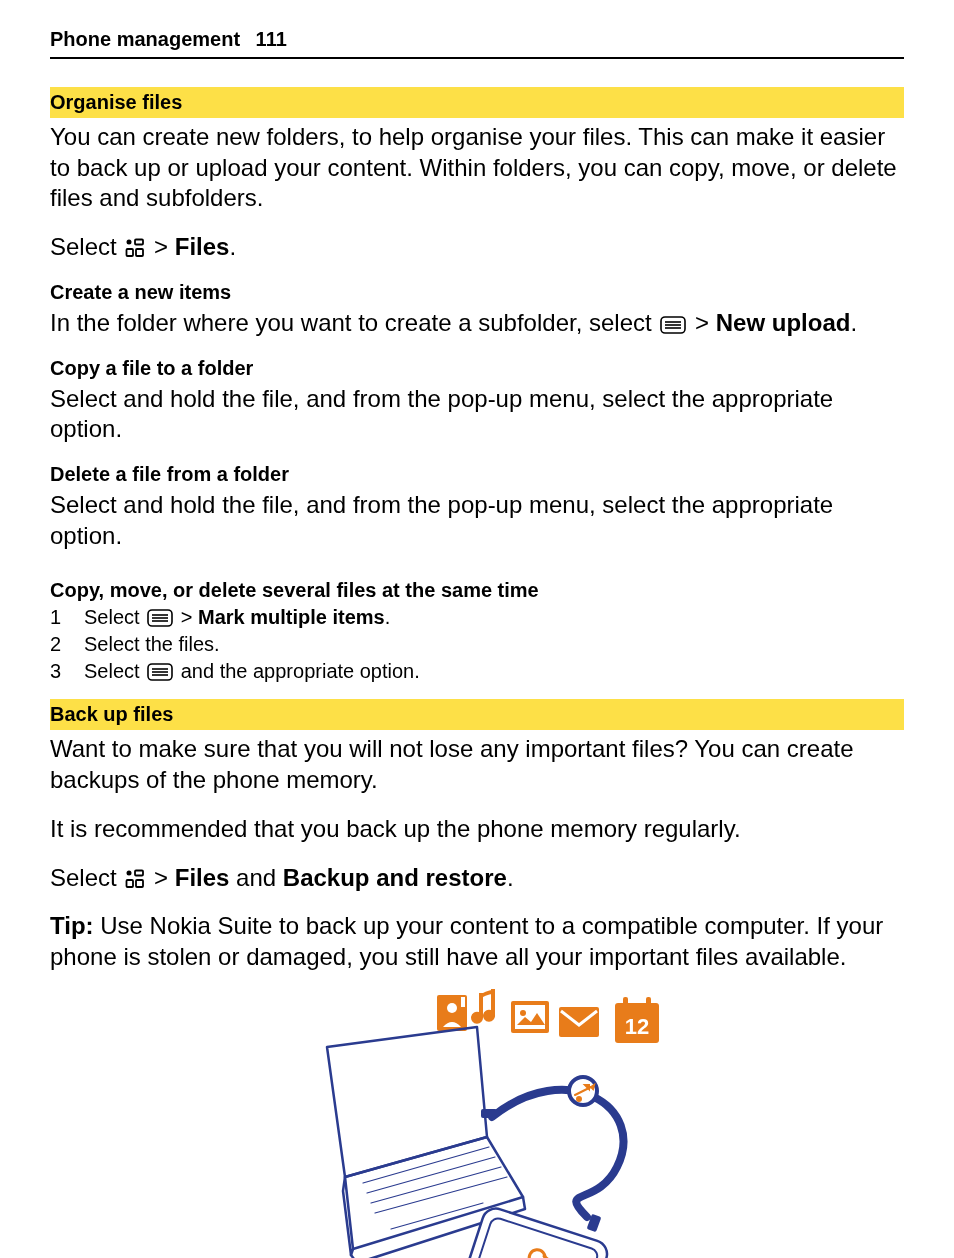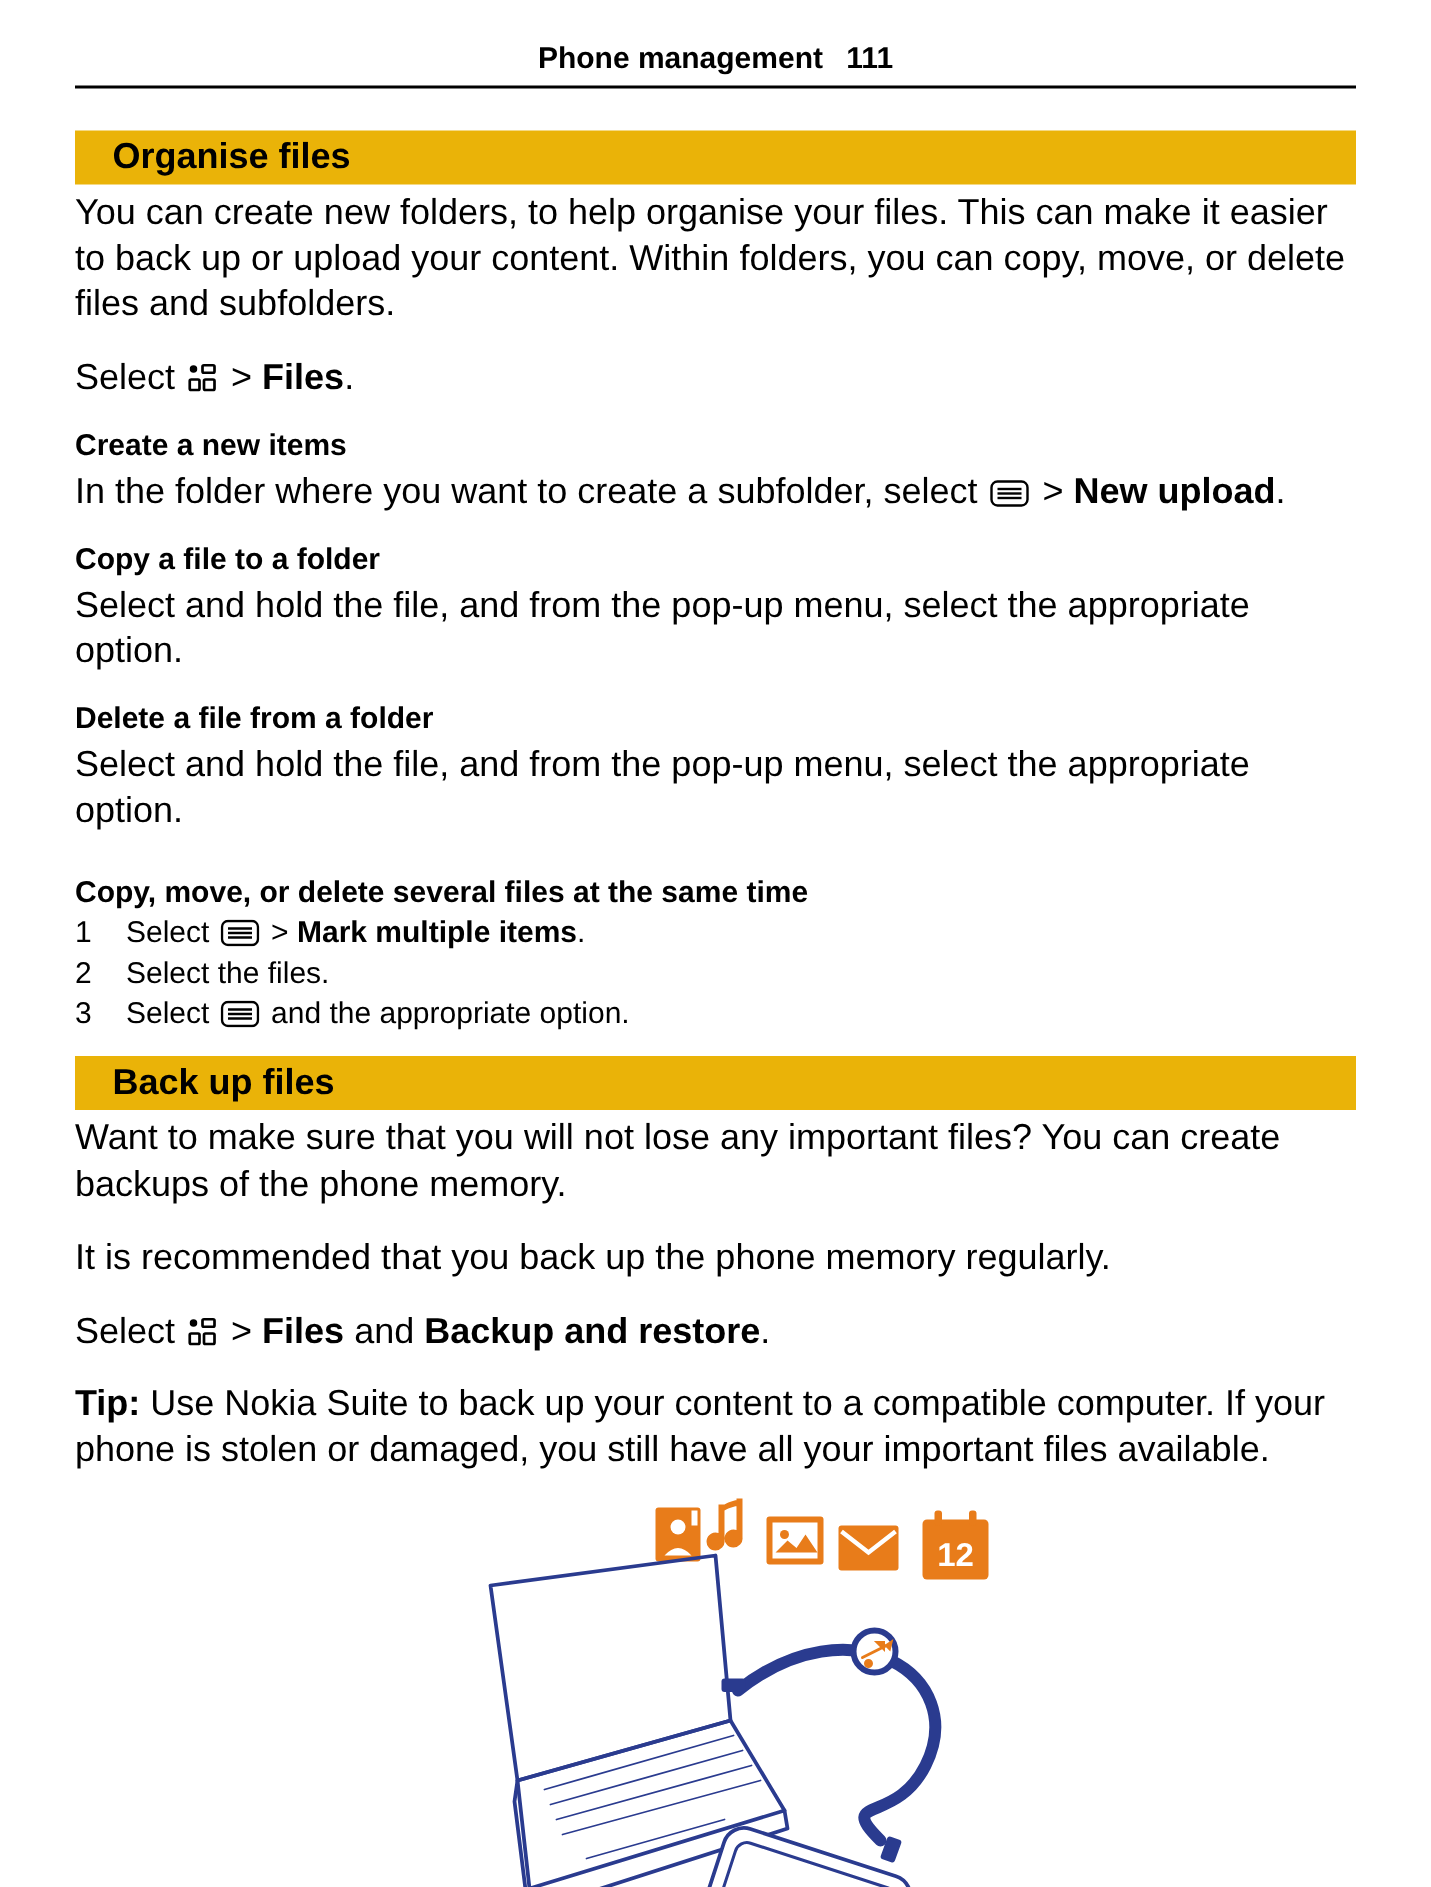--- a/index.html
+++ b/index.html
@@ -7,33 +7,33 @@
       width: 954px;
       background: #fff;
       font-family: "Segoe UI", "Helvetica Neue", Arial, sans-serif;
       color: #000;
     }
     .page {
       width: 954px;
       padding: 28px 50px 40px 50px;
     }
     .running-head {
-      text-align: center;
+      text-align: left;
       font-weight: 700;
       font-size: 20px;
       padding-bottom: 6px;
       border-bottom: 2px solid #000;
       margin-bottom: 28px;
     }
     .running-head .pn { margin-left: 10px; }
     .section-title {
-      background: #eab308;
+      background: #fde047;
       font-weight: 700;
-      font-size: 24px;
-      padding: 4px 25px;
+      font-size: 20px;
+      padding: 4px 0;
       margin: 12px 0 4px 0;
     }
     .para {
       font-size: 24px;
       line-height: 1.28;
       margin: 4px 0 18px 0;
     }
     .sub {
       font-weight: 700;
       font-size: 20px;

